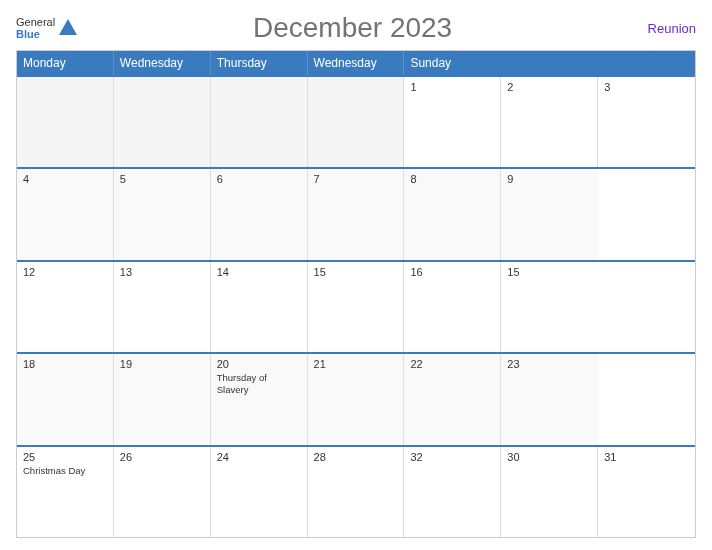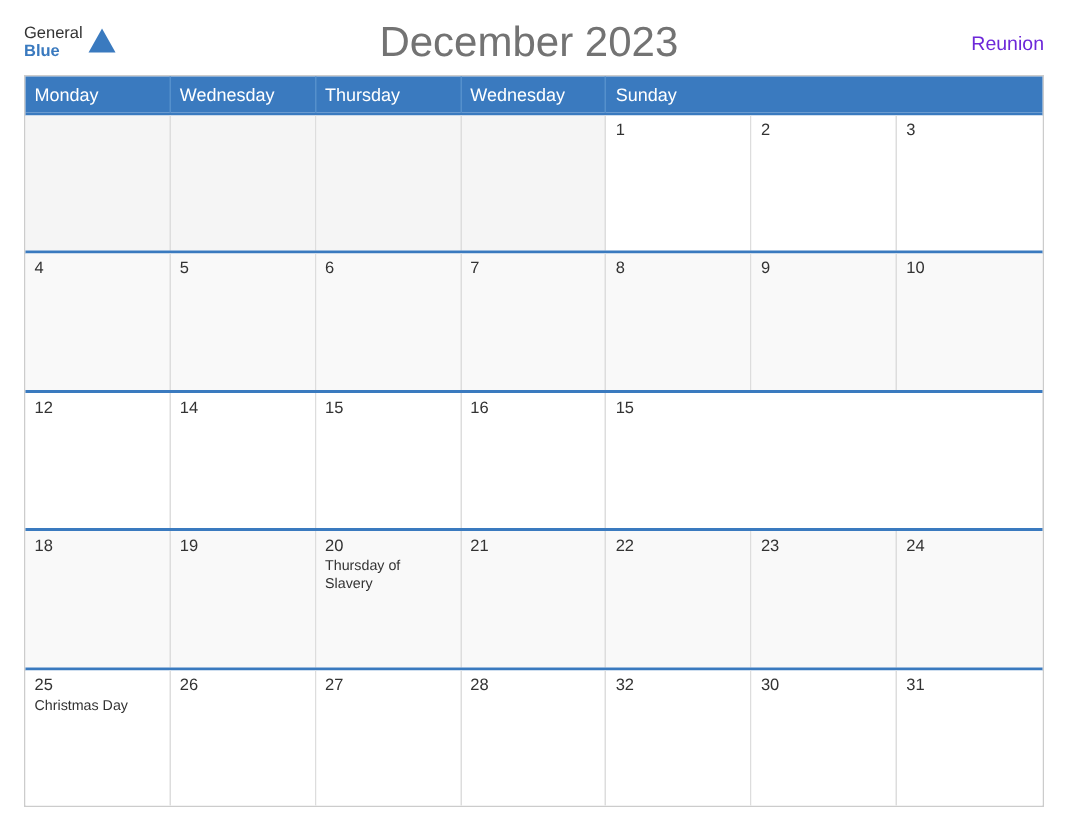--- a/index.html
+++ b/index.html
@@ -184,27 +184,27 @@
           </div>
           <div class="day-cell">
             <span class="day-num">7</span>
           </div>
           <div class="day-cell">
             <span class="day-num">8</span>
           </div>
           <div class="day-cell">
             <span class="day-num">9</span>
           </div>
-          <div class="day-cell">
-            <span class="day-num">10</span>
-          </div>
         </div>
         <div class="week-row">
           <div class="day-cell">
             <span class="day-num">12</span>
+          </div>
+          <div class="day-cell">
+            <span class="day-num">13</span>
           </div>
           <div class="day-cell">
             <span class="day-num">14</span>
           </div>
           <div class="day-cell">
             <span class="day-num">15</span>
           </div>
           <div class="day-cell">
             <span class="day-num">16</span>
           </div>
@@ -225,34 +225,31 @@
           </div>
           <div class="day-cell">
             <span class="day-num">21</span>
           </div>
           <div class="day-cell">
             <span class="day-num">22</span>
           </div>
           <div class="day-cell">
             <span class="day-num">23</span>
           </div>
-          <div class="day-cell">
-            <span class="day-num">24</span>
-          </div>
         </div>
         <div class="week-row">
           <div class="day-cell">
             <span class="day-num">25</span>
             <span class="event-text">Christmas Day</span>
           </div>
           <div class="day-cell">
             <span class="day-num">26</span>
           </div>
           <div class="day-cell">
-            <span class="day-num">27</span>
+            <span class="day-num">24</span>
           </div>
           <div class="day-cell">
             <span class="day-num">28</span>
           </div>
           <div class="day-cell">
             <span class="day-num">32</span>
           </div>
           <div class="day-cell">
             <span class="day-num">30</span>
           </div>

